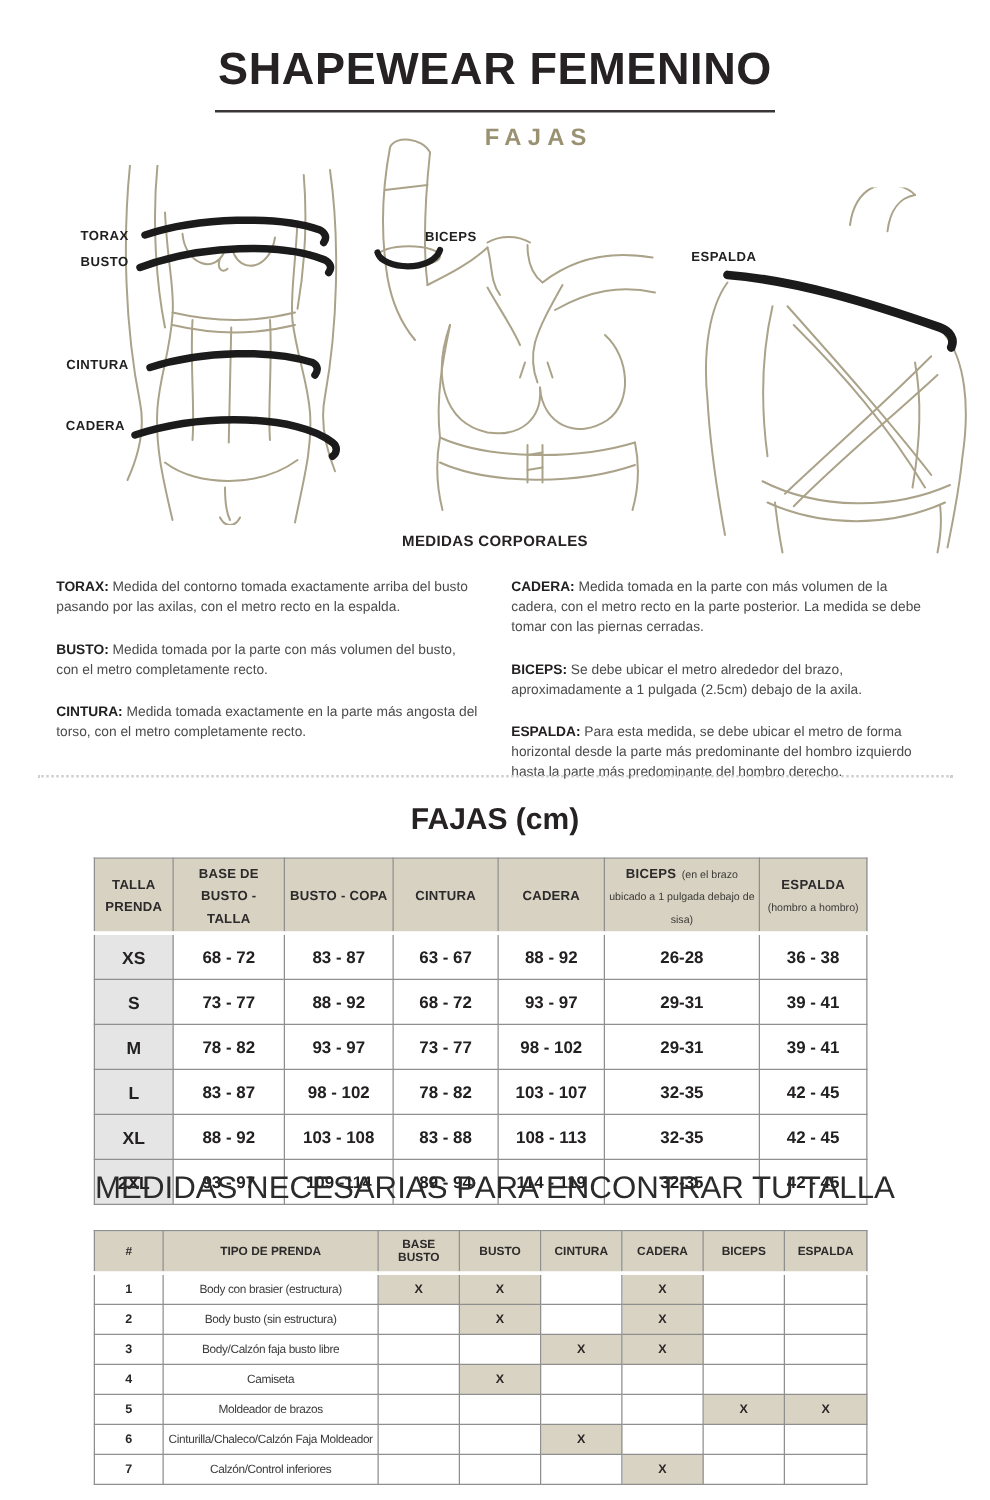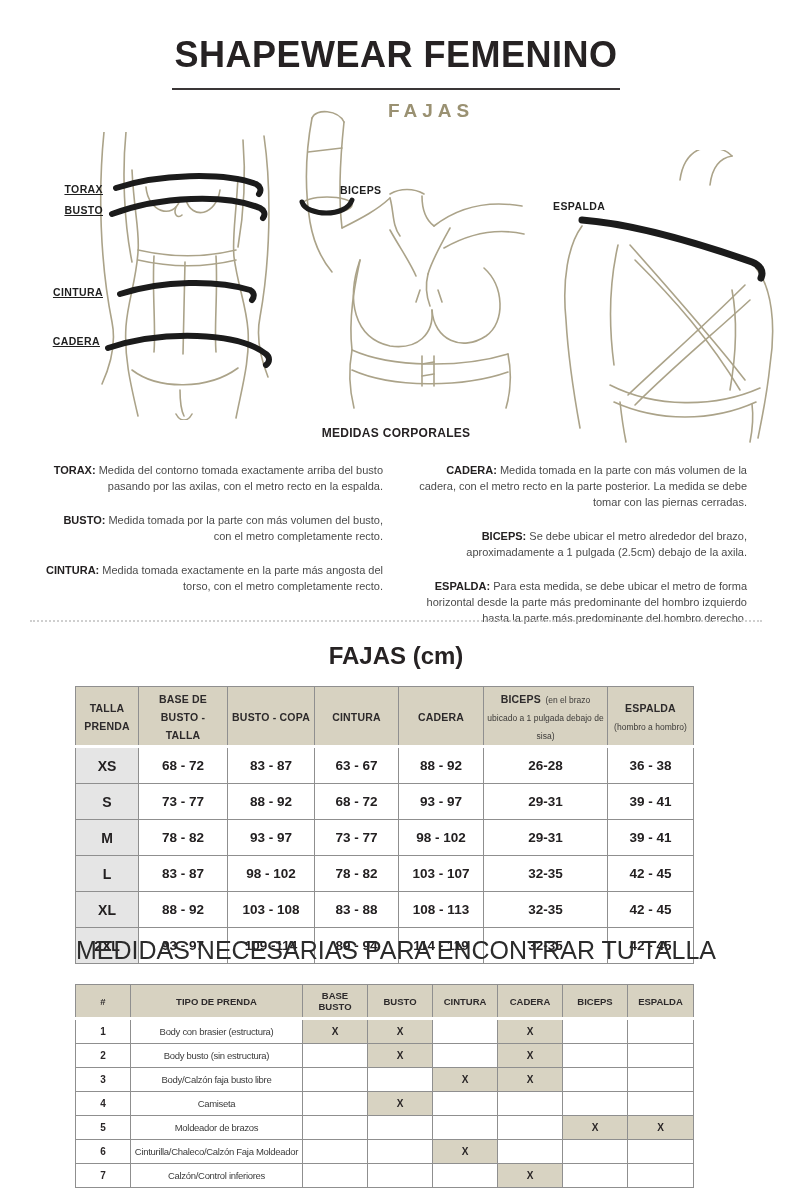--- a/index.html
+++ b/index.html
@@ -14,28 +14,28 @@
     font-size:19px;font-weight:bold;letter-spacing:5px;color:#9a9172;padding-left:35px;}
 
   
   .fig{position:absolute;}
   .fig svg{display:block;}
   .sketch{stroke:#aba389;stroke-width:1.6;fill:none;stroke-linecap:round;}
   .band{stroke:#1b1b1b;stroke-width:6;fill:none;stroke-linecap:round;}
   .band-thin{stroke:#1b1b1b;stroke-width:5;fill:none;stroke-linecap:round;}
   .band-wide{stroke:#1b1b1b;stroke-width:7;fill:none;stroke-linecap:round;}
   .fig-label{position:absolute;font-size:10.5px;font-weight:bold;letter-spacing:.4px;color:#1f1f1f;}
-  .lbl-right{text-align:right;text-decoration:underline;}
+  .lbl-right{text-align:right;}
 
   
   .mc-heading{position:absolute;top:426px;left:0;width:100%;text-align:center;
     font-size:12px;font-weight:bold;letter-spacing:.3px;color:#262223;}
   .mc-cols{position:absolute;top:462px;left:45px;width:702px;display:grid;
     grid-template-columns:1fr 1fr;column-gap:26px;}
-  .mc-item{margin:0 0 18px 0;font-size:11px;line-height:16px;color:#4b4b4b;text-align:right;}
+  .mc-item{margin:0 0 18px 0;font-size:11px;line-height:16px;color:#4b4b4b;}
   .mc-item b{color:#232021;}
 
   
   .dots{position:absolute;top:620px;left:30px;width:732px;border-top:2px dotted #cfcfcf;}
 
   
   .t1-heading{position:absolute;top:642px;left:0;width:100%;text-align:center;
     font-size:24px;font-weight:bold;color:#262223;}
   .t2-heading{position:absolute;top:936px;left:0;width:100%;text-align:center;
     font-size:25px;color:#2b2b2b;}

